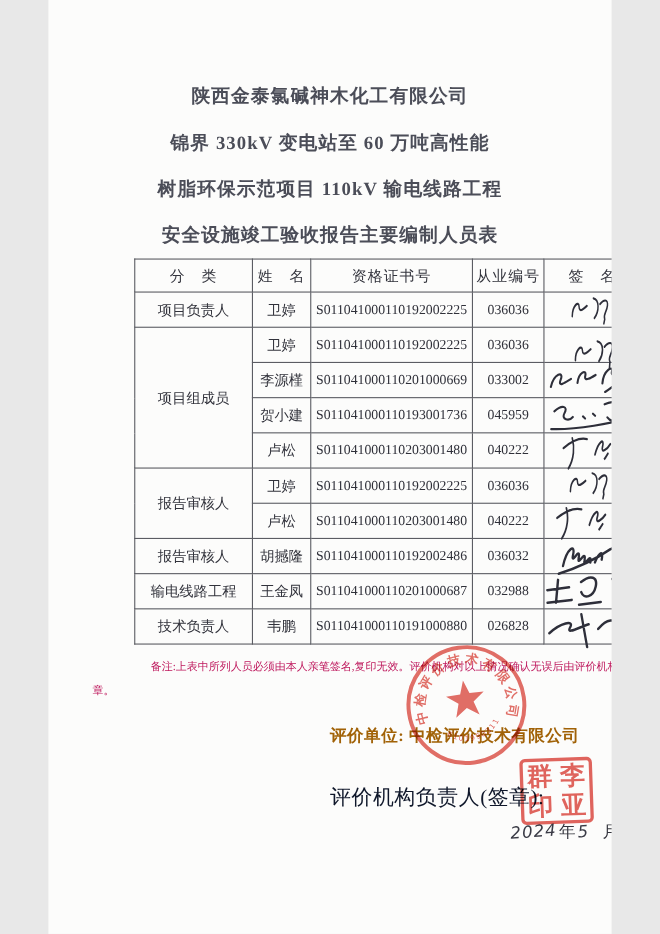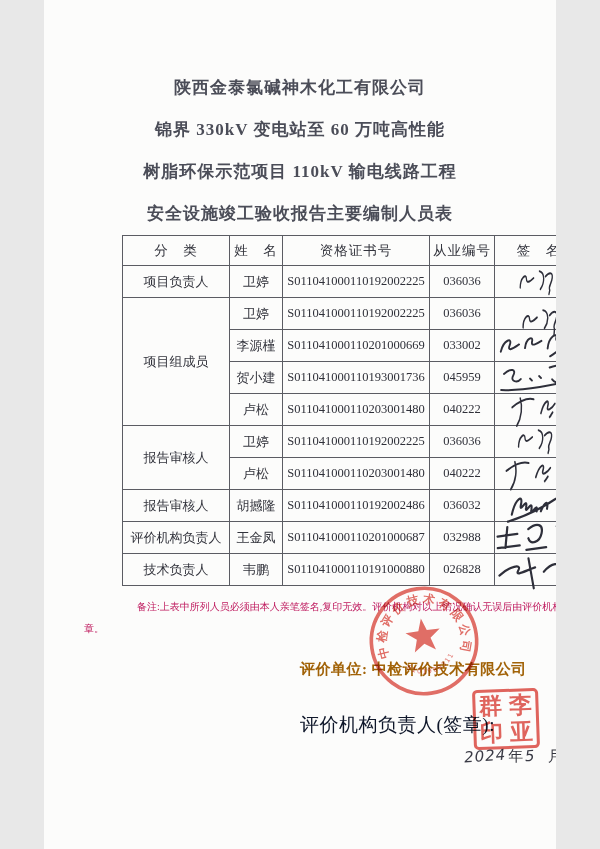--- a/index.html
+++ b/index.html
@@ -283,21 +283,21 @@
       <td class="cert">S011041000110192002486</td>
       <td class="num">036032</td>
       <td class="sigc">
         <svg class="sig sig-r7" viewBox="0 0 100 40" preserveAspectRatio="none">
           <path d="M12 28 C16 14 24 10 21 20 C19 28 28 12 26 22 C24 30 33 14 31 24 C29 32 38 16 36 26 M40 26 C44 18 48 16 46 24 M8 34 C24 30 40 24 54 16 L96 2"></path>
         </svg>
       </td>
     </tr>
 
     <tr>
-      <td class="cat">评价机构负责人</td>
+      <td class="cat">输电线路工程</td>
       <td class="name">王金凤</td>
       <td class="cert">S011041000110201000687</td>
       <td class="num">032988</td>
       <td class="sigc">
         <svg class="sig sig-r8" viewBox="0 0 100 40" preserveAspectRatio="none">
           <path d="M6 18 L24 16 M15 10 L13 28 M6 28 L26 26 M34 12 C42 6 48 8 46 16 C44 24 36 26 34 20 M32 30 L50 28 M60 10 C74 4 84 8 84 18 C84 30 72 36 64 30 C58 26 60 18 68 16 C80 14 90 20 92 28"></path>
         </svg>
       </td>
     </tr>
 

